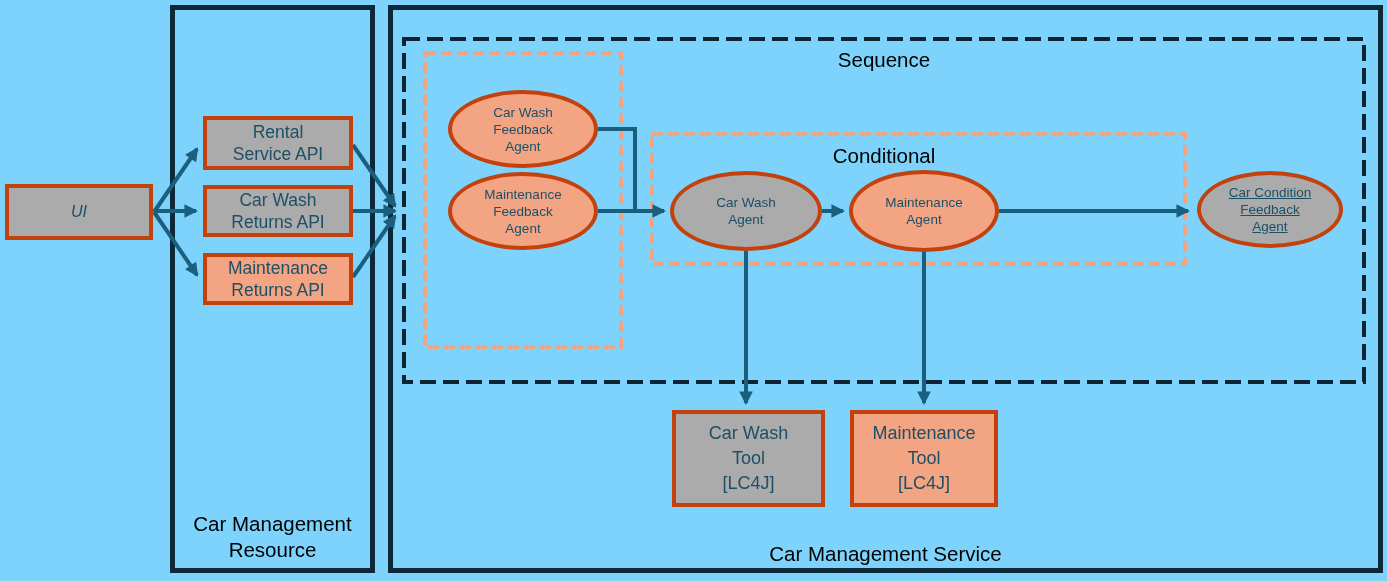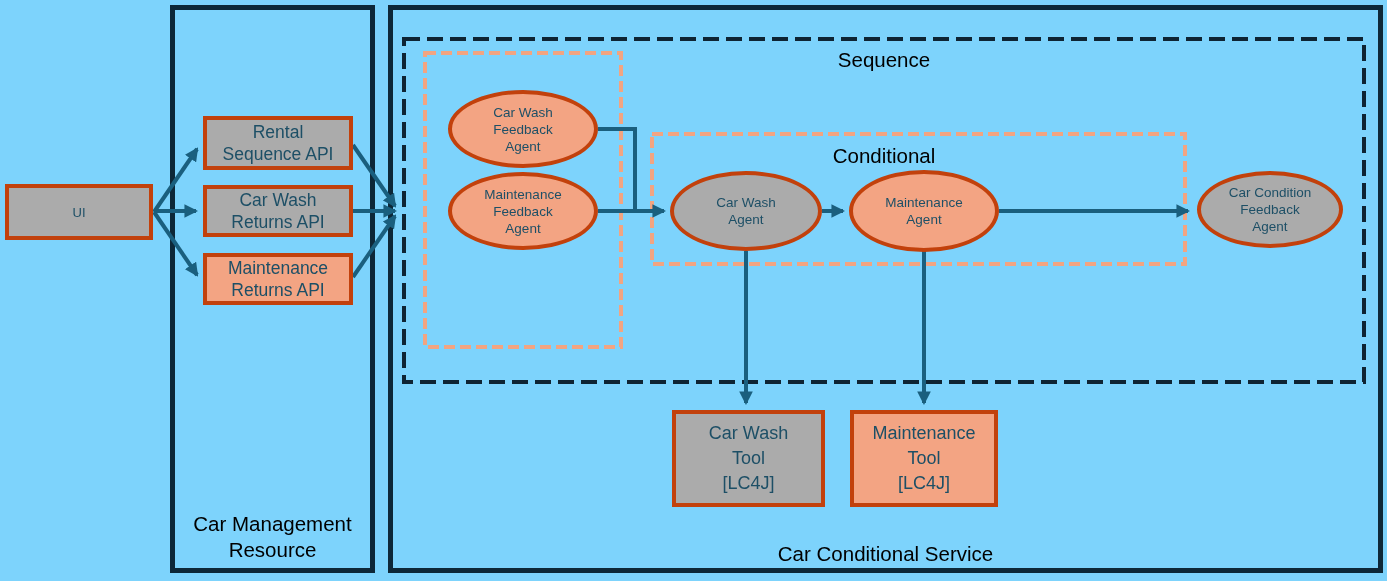--- a/index.html
+++ b/index.html
@@ -14,21 +14,21 @@
   .container{border:5px solid #0D2838;background:transparent;}
   .layer{position:absolute;left:0;top:0;width:1387px;height:581px;}
   .node{
     display:flex;align-items:center;justify-content:center;
     text-align:center;white-space:pre-line;
     color:#1D4F66;border:4px solid #c2410c;
   }
   .gray{background:#ABABAB;}
   .orange{background:#F3A483;}
   .ellipse{border-radius:50%;}
-  .ui-label{font-size:13px;}
+  .ui-label{font-size:16px;font-style:italic;}
   .api-label{font-size:17.5px;line-height:22px;}
   .tool-label{font-size:18px;line-height:25px;}
   .agent-label{font-size:13.5px;line-height:17px;}
   .title{
     position:absolute;box-sizing:border-box;
     color:#000000;text-align:center;white-space:pre-line;
     font-size:20.5px;line-height:26px;
   }
 </style>
 </head>
@@ -68,44 +68,44 @@
       <path d="M746 251 L746 403" marker-end="url(#ah)"></path>
       <path d="M924 251 L924 403" marker-end="url(#ah)"></path>
     </g>
   </svg>
 
   <div class="title" style="left:404px;top:47px;width:960px;">Sequence</div>
   <div class="title" style="left:652px;top:143px;width:464px;">Conditional</div>
 
   <div class="title" style="left:172px;top:511px;width:201px;">Car Management
 Resource</div>
-  <div class="title" style="left:390px;top:541px;width:991px;">Car Conditional Service</div>
+  <div class="title" style="left:390px;top:541px;width:991px;">Car Management Service</div>
 
   <div class="abs node gray ui-label" style="left:5px;top:184px;width:148px;height:56px;">UI</div>
 
   <div class="abs node gray api-label" style="left:203px;top:116px;width:150px;height:54px;">Rental
-Sequence API</div>
+Service API</div>
   <div class="abs node gray api-label" style="left:203px;top:185px;width:150px;height:52px;">Car Wash
 Returns API</div>
   <div class="abs node orange api-label" style="left:203px;top:253px;width:150px;height:52px;">Maintenance
 Returns API</div>
 
   <div class="abs node ellipse orange agent-label" style="left:448px;top:90px;width:150px;height:78px;">Car Wash
 Feedback
 Agent</div>
   <div class="abs node ellipse orange agent-label" style="left:448px;top:172px;width:150px;height:78px;">Maintenance
 Feedback
 Agent</div>
 
   <div class="abs node ellipse gray agent-label" style="left:670px;top:171px;width:152px;height:80px;">Car Wash
 Agent</div>
   <div class="abs node ellipse orange agent-label" style="left:849px;top:170px;width:150px;height:82px;">Maintenance
 Agent</div>
 
-  <div class="abs node ellipse gray agent-label" style="left:1197px;top:171px;width:146px;height:77px;">Car Condition
+  <div class="abs node ellipse gray agent-label" style="left:1197px;top:171px;width:146px;height:77px;text-decoration:underline;">Car Condition
 Feedback
 Agent</div>
 
   <div class="abs node gray tool-label" style="left:672px;top:410px;width:153px;height:97px;">Car Wash
 Tool
 [LC4J]</div>
   <div class="abs node orange tool-label" style="left:850px;top:410px;width:148px;height:97px;">Maintenance
 Tool
 [LC4J]</div>
 

